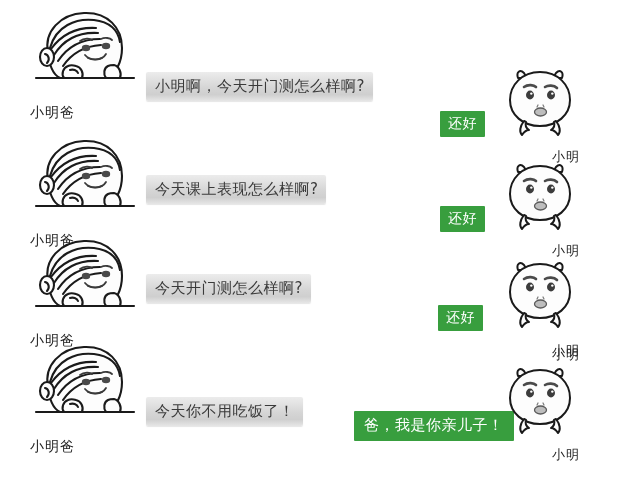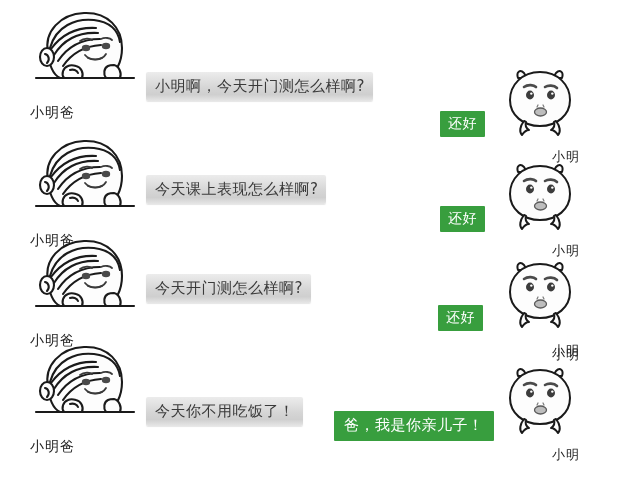--- a/index.html
+++ b/index.html
@@ -361,21 +361,21 @@
           <path d="M40 62 C43 61, 47 62, 48 65"></path>
           <path d="M78 58 C74 60, 73 66, 76 70 L90 70 C92 65, 89 58, 84 57 C82 57, 80 57, 78 58 Z" fill="#fdfdfd"></path>
         </g>
       </svg>
     </div>
 
     <div class="dad-name" style="left:30px; top:102px;">小明爸</div>
 
     <div class="bubble-grey" style="left:146px; top:36px;margin-top:25px;">今天你不用吃饭了！</div>
 
-    <div class="bubble-green wide" style="left:334px; top:75px;">爸，我是你亲儿子！</div>
+    <div class="bubble-green wide" style="left:354px; top:75px;">爸，我是你亲儿子！</div>
 
     <div class="son-name" style="left:500px; top:10px;">小明</div>
 
     <div class="son-avatar" style="left:500px; top:26px;">
       <svg viewBox="0 0 80 78" xmlns="http://www.w3.org/2000/svg">
         <g fill="#fdfdfd" stroke="#1a1a1a" stroke-width="2" stroke-linecap="round" stroke-linejoin="round">
           <path d="M18 14 C16 8, 20 5, 24 9 L27 14 Z"></path>
           <path d="M62 14 C64 8, 60 5, 56 9 L53 14 Z"></path>
           <path d="M40 8 C58 8, 70 21, 70 36 C70 51, 57 62, 40 62 C23 62, 10 51, 10 36 C10 21, 22 8, 40 8 Z"></path>
         </g>

